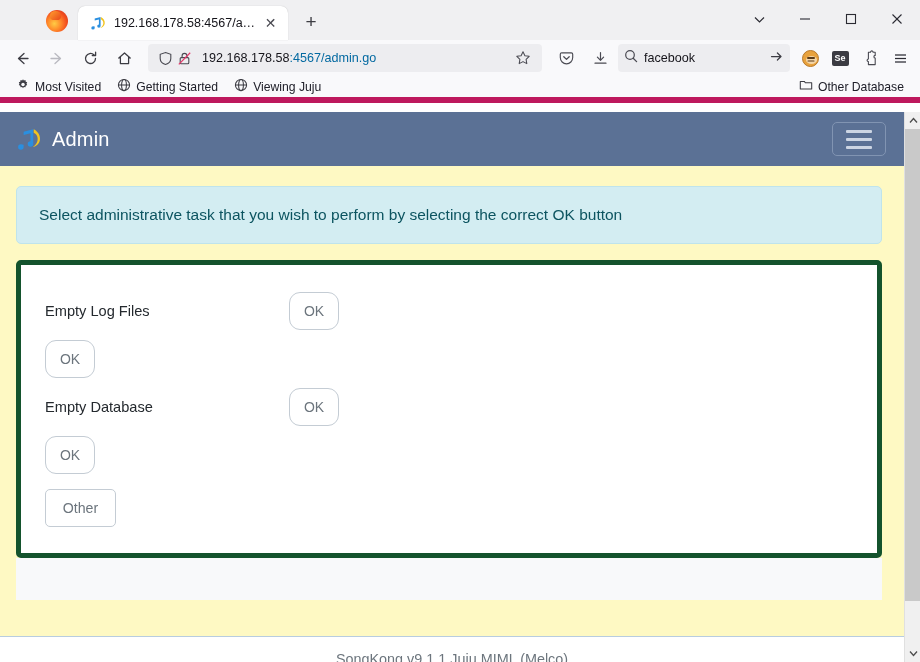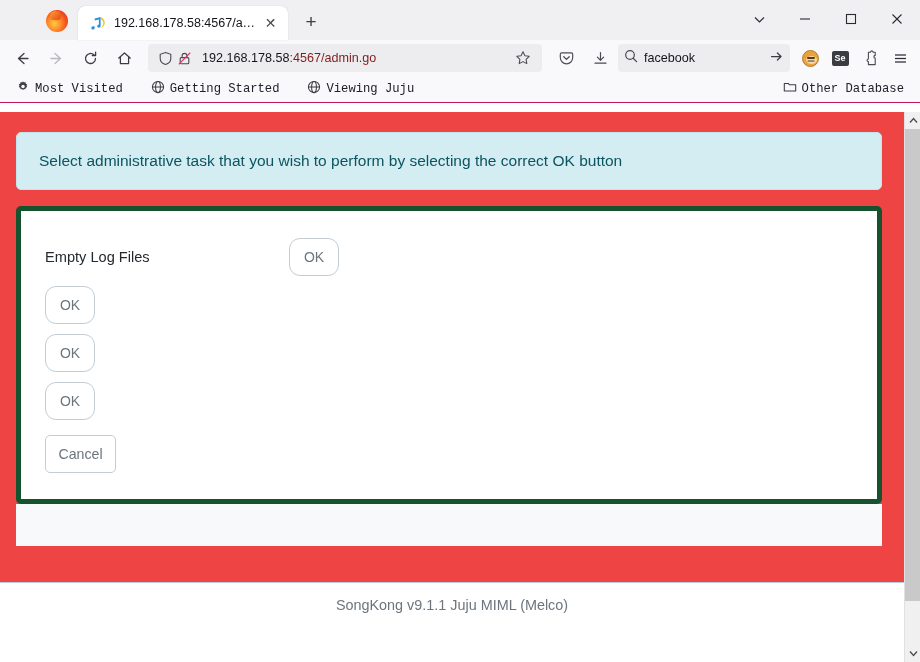--- a/index.html
+++ b/index.html
@@ -108,21 +108,21 @@
     min-width: 0;
   }
   .url-text {
     flex: 1 1 auto;
     font-size: 12.6px;
     color: #15141a;
     white-space: nowrap;
     overflow: hidden;
     margin-left: 8px;
   }
-  .url-text .dim { color: #7f1d1d; }
+  .url-text .dim { color: #0369a1; }
   .url-icon { display: flex; align-items: center; justify-content: center; width: 19px; height: 19px; flex: 0 0 19px; }
   .star { width: 26px; height: 26px; display: flex; align-items: center; justify-content: center; flex: 0 0 26px; }
 
   .searchbar {
     width: 172px;
     height: 28px;
     background: #ededf0;
     border-radius: 4px;
     display: flex;
     align-items: center;
@@ -167,24 +167,23 @@
     display: flex; align-items: center; justify-content: center;
     font-family: "Liberation Sans", sans-serif;
   }
 
   .bookmarksbar {
     height: 27px;
     background: #f9f9fb;
     display: flex;
     align-items: center;
     padding: 0 10px;
-    gap: 16px;
-    border-bottom: 1px solid #be185d;
+    gap: 4px;
+    border-bottom: 6px solid #be185d;
     position: relative;
-    font-family: Liberation Mono, monospace;
   }
   .bm {
     display: flex; align-items: center; gap: 5px;
     padding: 3px 6px;
     font-size: 12.2px;
     color: #20202a;
     border-radius: 4px;
     white-space: nowrap;
   }
   .bm-right { position: absolute; right: 10px; display: flex; align-items: center; gap: 5px; }
@@ -226,21 +225,21 @@
     align-items: center; justify-content: center;
     gap: 5px;
   }
   .navtoggle i {
     display: block;
     width: 26px; height: 3px;
     background: #ccd5e3;
     border-radius: 1px;
   }
 
-  .content { padding: 20px 22px 0 16px; background: #ef4444; min-height: 470px; }
+  .content { padding: 20px 22px 0 16px; background: #fef9c3; min-height: 470px; }
 
   .alert {
     background: #d3edf2;
     border: 1px solid #bfe4ec;
     border-radius: 5px;
     padding: 19px 22px;
     color: #0c5460;
     font-size: 15.5px;
     margin-bottom: 16px;
   }
@@ -491,45 +490,60 @@
             <path d="M1.3 3.4h4l1 1.3h6.4v6.3H1.3z" stroke="#3c3c43" stroke-width="1.05" fill="none" stroke-linejoin="round"></path>
           </svg>
       </span>
       <span>Other Database</span>
     </div>
   </div>
 
   <div class="viewport">
     <div class="pagearea">
 
+      <div class="app-header">
+        <div class="brand">
+          <svg width="26" height="26" viewBox="0 0 16 16">
+            <path d="M3 11.2a1.7 1.7 0 1 0 1.7 1.7V5.6l4.2-1.1v4.9a1.7 1.7 0 1 0 1.7 1.7V2L4.7 3.6v7.9" fill="#2a8fe0"></path>
+            <path d="M10.9 2v2.2c2.2 1 2.9 3.3 2.2 5.4-.5 1.5-1.6 2.6-2.8 3.3 2.2-.3 4-1.9 4.4-4.1.5-2.8-1.2-5.6-3.8-6.8z" fill="#f2c41e"></path>
+          </svg>
+          <span class="brand-text">Admin</span>
+        </div>
+        <div class="navtoggle">
+          <i></i>
+            <i></i>
+            <i></i>
+        </div>
+      </div>
 
       <div class="content">
 
         <div class="alert">Select administrative task that you wish to perform by selecting the correct OK button</div>
 
         <div class="panel">
 
           <div class="task-row">
             <span class="task-label">Empty Log Files</span>
             <button class="ok-btn">OK</button>
           </div>
 
           <div class="task-row">
             <button class="ok-btn">OK</button>
           </div>
 
           <div class="task-row">
+            <span class="task-label">Empty Database</span>
             <button class="ok-btn">OK</button>
           </div>
 
           <div class="task-row">
             <button class="ok-btn">OK</button>
           </div>
 
-          <button class="cancel-btn">Cancel</button>
+          <button class="cancel-btn">Other</button>
         </div>
 
         <div class="footer-wrap"></div>
       </div>
 
       <hr class="footer-rule">
 
       <div class="footer">
         <div class="footer-text">SongKong v9.1.1 Juju MIML (Melco)</div>
 

